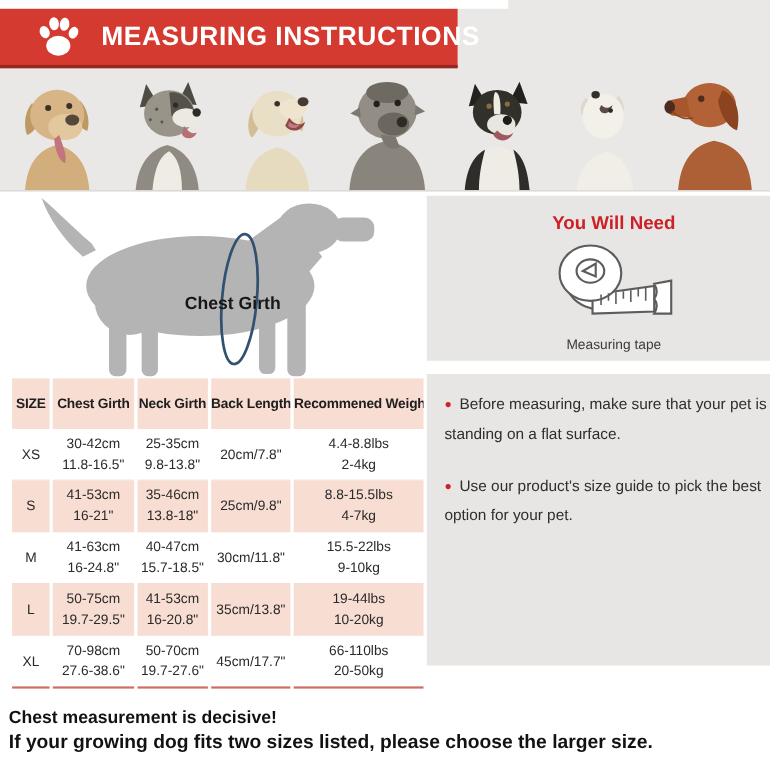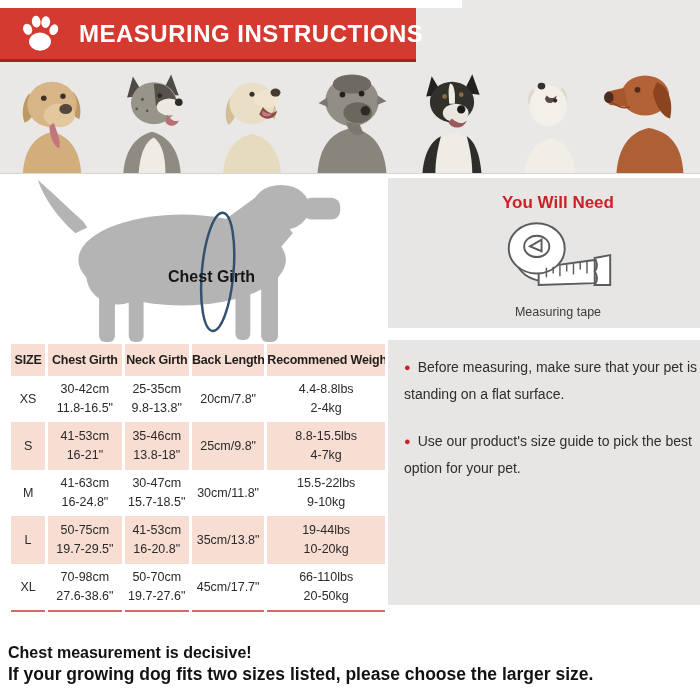--- a/index.html
+++ b/index.html
@@ -6,21 +6,21 @@
   body{font-family:"Liberation Sans", sans-serif; background:#fff;}
   .page{position:relative;width:700px;height:700px;background:#fff;overflow:hidden;}
 
   
   .photo-strip{position:absolute;left:0;top:0;width:700px;height:173px;background:#eae8e6;border-bottom:1px solid #d8d6d3;}
   .dog-row{position:absolute;left:4px;right:2px;bottom:0;display:flex;justify-content:space-between;align-items:flex-end;}
   .dog-row svg{display:block;}
 
   
   .banner-topgap{position:absolute;left:0;top:0;width:462px;height:8px;background:#ffffff;}
-  .banner{position:absolute;left:0;top:8px;width:416px;height:54px;background:#d43a30;border-bottom:3px solid #97271f;display:flex;align-items:center;box-sizing:border-box;padding-left:19px;text-align:right;}
+  .banner{position:absolute;left:0;top:8px;width:416px;height:54px;background:#d43a30;border-bottom:3px solid #97271f;display:flex;align-items:center;box-sizing:border-box;padding-left:32px;text-align:right;}
   .banner .paw{width:42px;height:40px;flex:0 0 auto;}
   .banner-title{color:#ffffff;font-size:24px;font-weight:bold;letter-spacing:0.5px;margin-left:18px;white-space:nowrap;}
 
   
   .silhouette{position:absolute;left:16px;top:176px;}
   .chest-label{position:absolute;left:168px;top:268px;font-size:16px;font-weight:bold;color:#161616;}
 
   
   .gray-panel{position:absolute;left:388px;width:340px;background:#e7e6e4;box-sizing:border-box;}
   .need-panel{top:178px;height:150px;text-align:center;padding-top:15px;}
@@ -28,21 +28,21 @@
   .need-title{font-size:17px;}
   .tape-caption{font-size:12.5px;color:#3c3c3c;margin-top:4px;}
   .tips-panel{top:340px;height:265px;padding:14px 16px 0 16px;}
   .tips-title{font-size:19px;text-align:center;margin:0 0 10px 0;}
   .tip{font-size:14px;color:#2e2e2e;line-height:1.9;margin:0 0 21px 0;}
   .tip .dot{color:#cc2127;font-size:11px;margin-right:7px;vertical-align:1px;}
 
   
   .table-wrap{position:absolute;left:8px;top:344px;width:380px;}
   table.sizes{border-collapse:separate;border-spacing:3px 0;width:100%;table-layout:fixed;}
-  table.sizes th{background:#f8ddd2;font-size:12.5px;font-weight:bold;color:#1e1e1e;height:32px;letter-spacing:-0.2px;white-space:nowrap;overflow:hidden;padding:0;}
+  table.sizes th{background:#f8ddd2;font-size:12.5px;font-weight:bold;color:#1e1e1e;height:46px;letter-spacing:-0.2px;white-space:nowrap;overflow:hidden;padding:0;}
   table.sizes td{font-size:12.5px;color:#2a2a2a;text-align:center;height:46px;padding:0;border-bottom:1px solid #f3ded5;}
   table.sizes tbody tr:nth-child(even) td{background:#f8ddd2;}
   table.sizes tbody tr:nth-child(odd) td{background:#ffffff;}
   table.sizes tbody tr:last-child td{border-bottom:2px solid #cf6d64;}
   table.sizes .l{display:block;line-height:1.55;}
   col.c-size{width:34px;} col.c-chest{width:73px;} col.c-neck{width:64px;} col.c-back{width:72px;} col.c-weight{width:117px;}
 
   
   .footer{position:absolute;left:8px;top:644px;color:#121212;}
   .footer-line1{font-size:16px;font-weight:bold;margin:0;}
@@ -267,21 +267,21 @@
               <span class="l">4-7kg</span>
             </td>
         </tr>
         <tr>
           <td>M</td>
           <td>
               <span class="l">41-63cm</span>
               <span class="l">16-24.8"</span>
             </td>
           <td>
-              <span class="l">30-47cm</span>
+              <span class="l">40-47cm</span>
               <span class="l">15.7-18.5"</span>
             </td>
           <td>30cm/11.8"</td>
           <td>
               <span class="l">15.5-22lbs</span>
               <span class="l">9-10kg</span>
             </td>
         </tr>
         <tr>
           <td>L</td>

